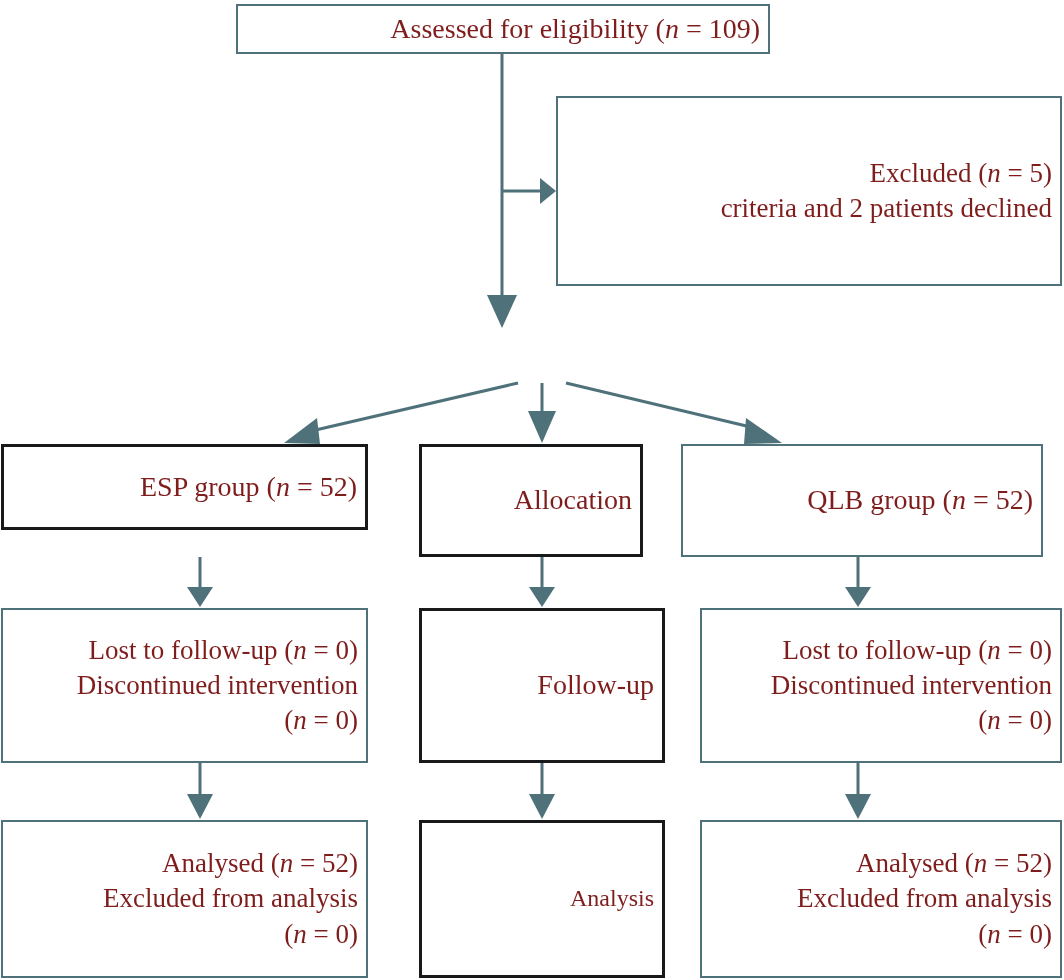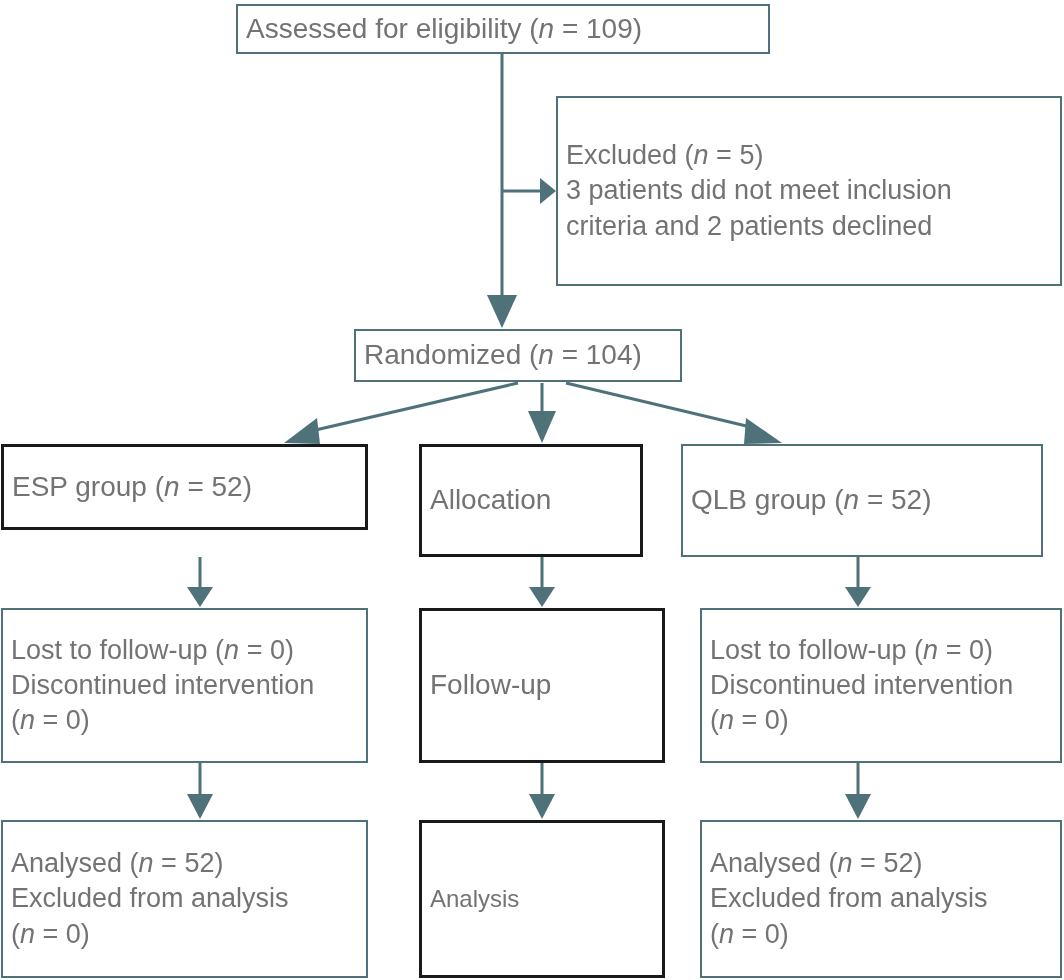--- a/index.html
+++ b/index.html
@@ -18,23 +18,23 @@
     background: #ffffff;
     overflow: hidden;
   }
   .node {
     position: absolute;
     box-sizing: border-box;
     background: #ffffff;
     display: flex;
     align-items: center;
     justify-content: center;
-    text-align: left;
-    color: #737373;
-    font-family: Liberation Sans, sans-serif;
+    text-align: right;
+    color: #7f1d1d;
+    font-family: Liberation Serif, serif;
     line-height: 1.30;
     z-index: 3;
   }
   .node .txt {
     display: block;
     width: 100%;
     padding: 0 8px;
     box-sizing: border-box;
   }
   .node .line { display: block; white-space: nowrap; }
@@ -115,30 +115,24 @@
 
   <div class="node teal-box" id="node-assessed">
     <span class="txt">
         <span class="line">Assessed for eligibility (<span class="ital">n</span> = 109)</span>
       </span>
   </div>
 
   <div class="node teal-box" id="node-excluded">
     <span class="txt">
         <span class="line">Excluded (<span class="ital">n</span> = 5)</span>
-        <span class="line">3 patients did not meet inclusion</span>
         <span class="line">criteria and 2 patients declined</span>
       </span>
   </div>
 
-  <div class="node teal-box" id="node-randomized">
-    <span class="txt">
-        <span class="line">Randomized (<span class="ital">n</span> = 104)</span>
-      </span>
-  </div>
 
   <div class="node dark-box" id="node-esp">
     <span class="txt">
         <span class="line">ESP group (<span class="ital">n</span> = 52)</span>
       </span>
   </div>
 
   <div class="node dark-box" id="node-allocation">
     <span class="txt">
         <span class="line">Allocation</span>

